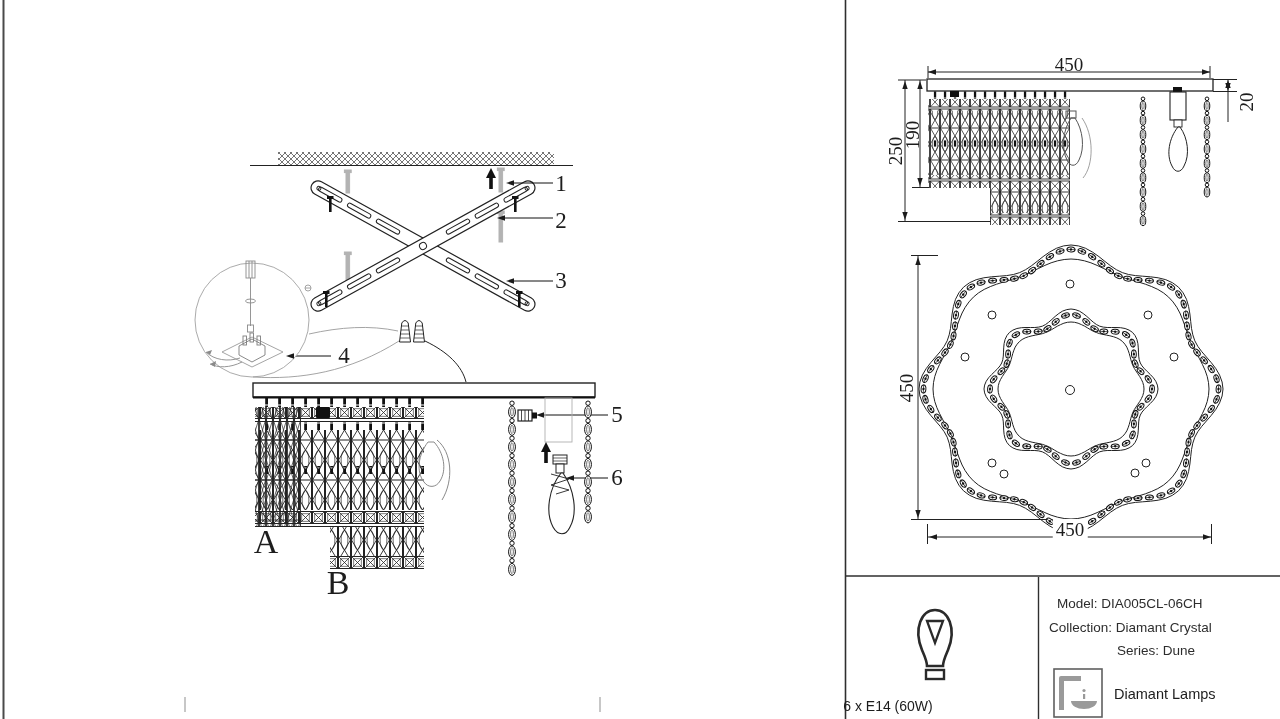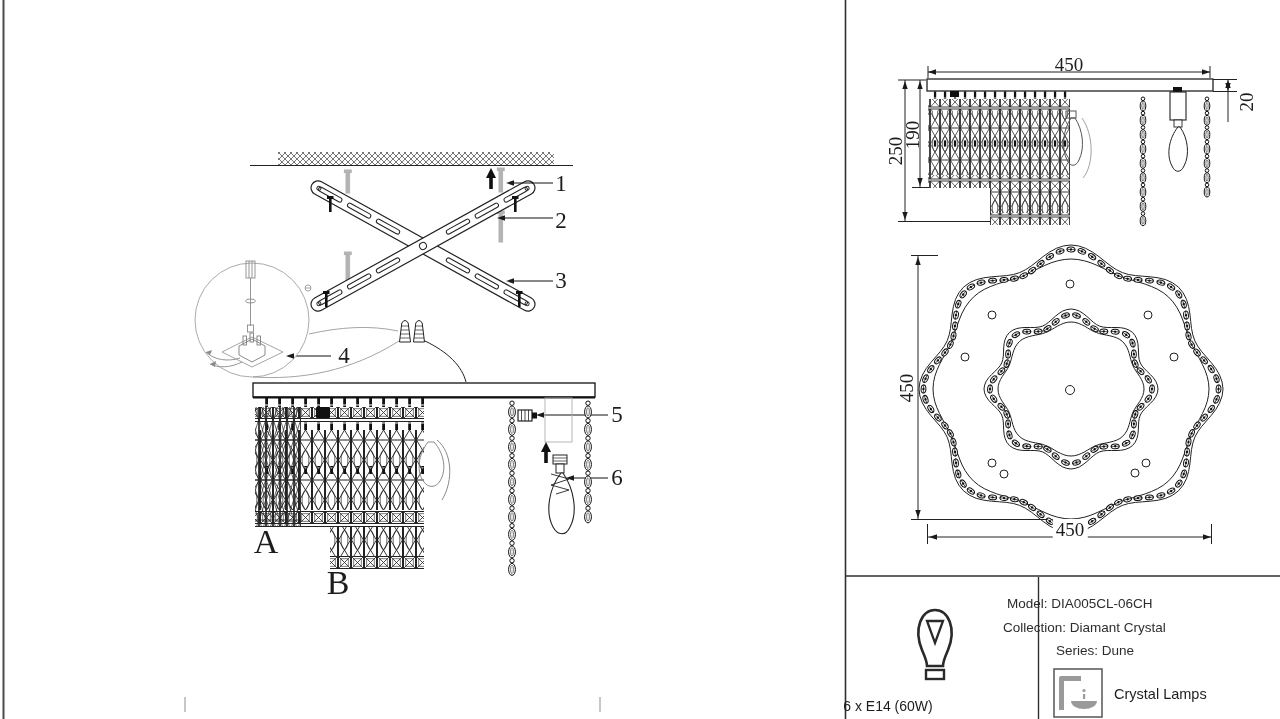--- a/index.html
+++ b/index.html
@@ -1076,18 +1076,18 @@
 
 <span class="t ser dim cent" style="left:1069px;top:65px">450</span>
 <span class="t ser dim vert" style="left:896px;top:151px">250</span>
 <span class="t ser dim vert" style="left:913px;top:135px">190</span>
 <span class="t ser dim vert" style="left:1247px;top:102px">20</span>
 
 <span class="t ser dim vert" style="left:907px;top:388px">450</span>
 <span class="t ser dim cent bg" style="left:1070px;top:530px">450</span>
 
 <span class="t sans bulbLbl cent" style="left:888px;top:706px">6 x E14 (60W)</span>
-<span class="t sans spec" style="left:1007px;top:603px">Model: DIA005CL-06CH</span>
-<span class="t sans spec" style="left:1003px;top:627px">Collection: Diamant Crystal</span>
-<span class="t sans spec" style="left:1056px;top:650px">Series: Dune</span>
-<span class="t sans catLbl" style="left:1114px;top:694px">Crystal Lamps</span>
+<span class="t sans spec" style="left:1057px;top:603px">Model: DIA005CL-06CH</span>
+<span class="t sans spec" style="left:1049px;top:627px">Collection: Diamant Crystal</span>
+<span class="t sans spec" style="left:1117px;top:650px">Series: Dune</span>
+<span class="t sans catLbl" style="left:1114px;top:694px">Diamant Lamps</span>
 
 </div>
 
 </body></html>

